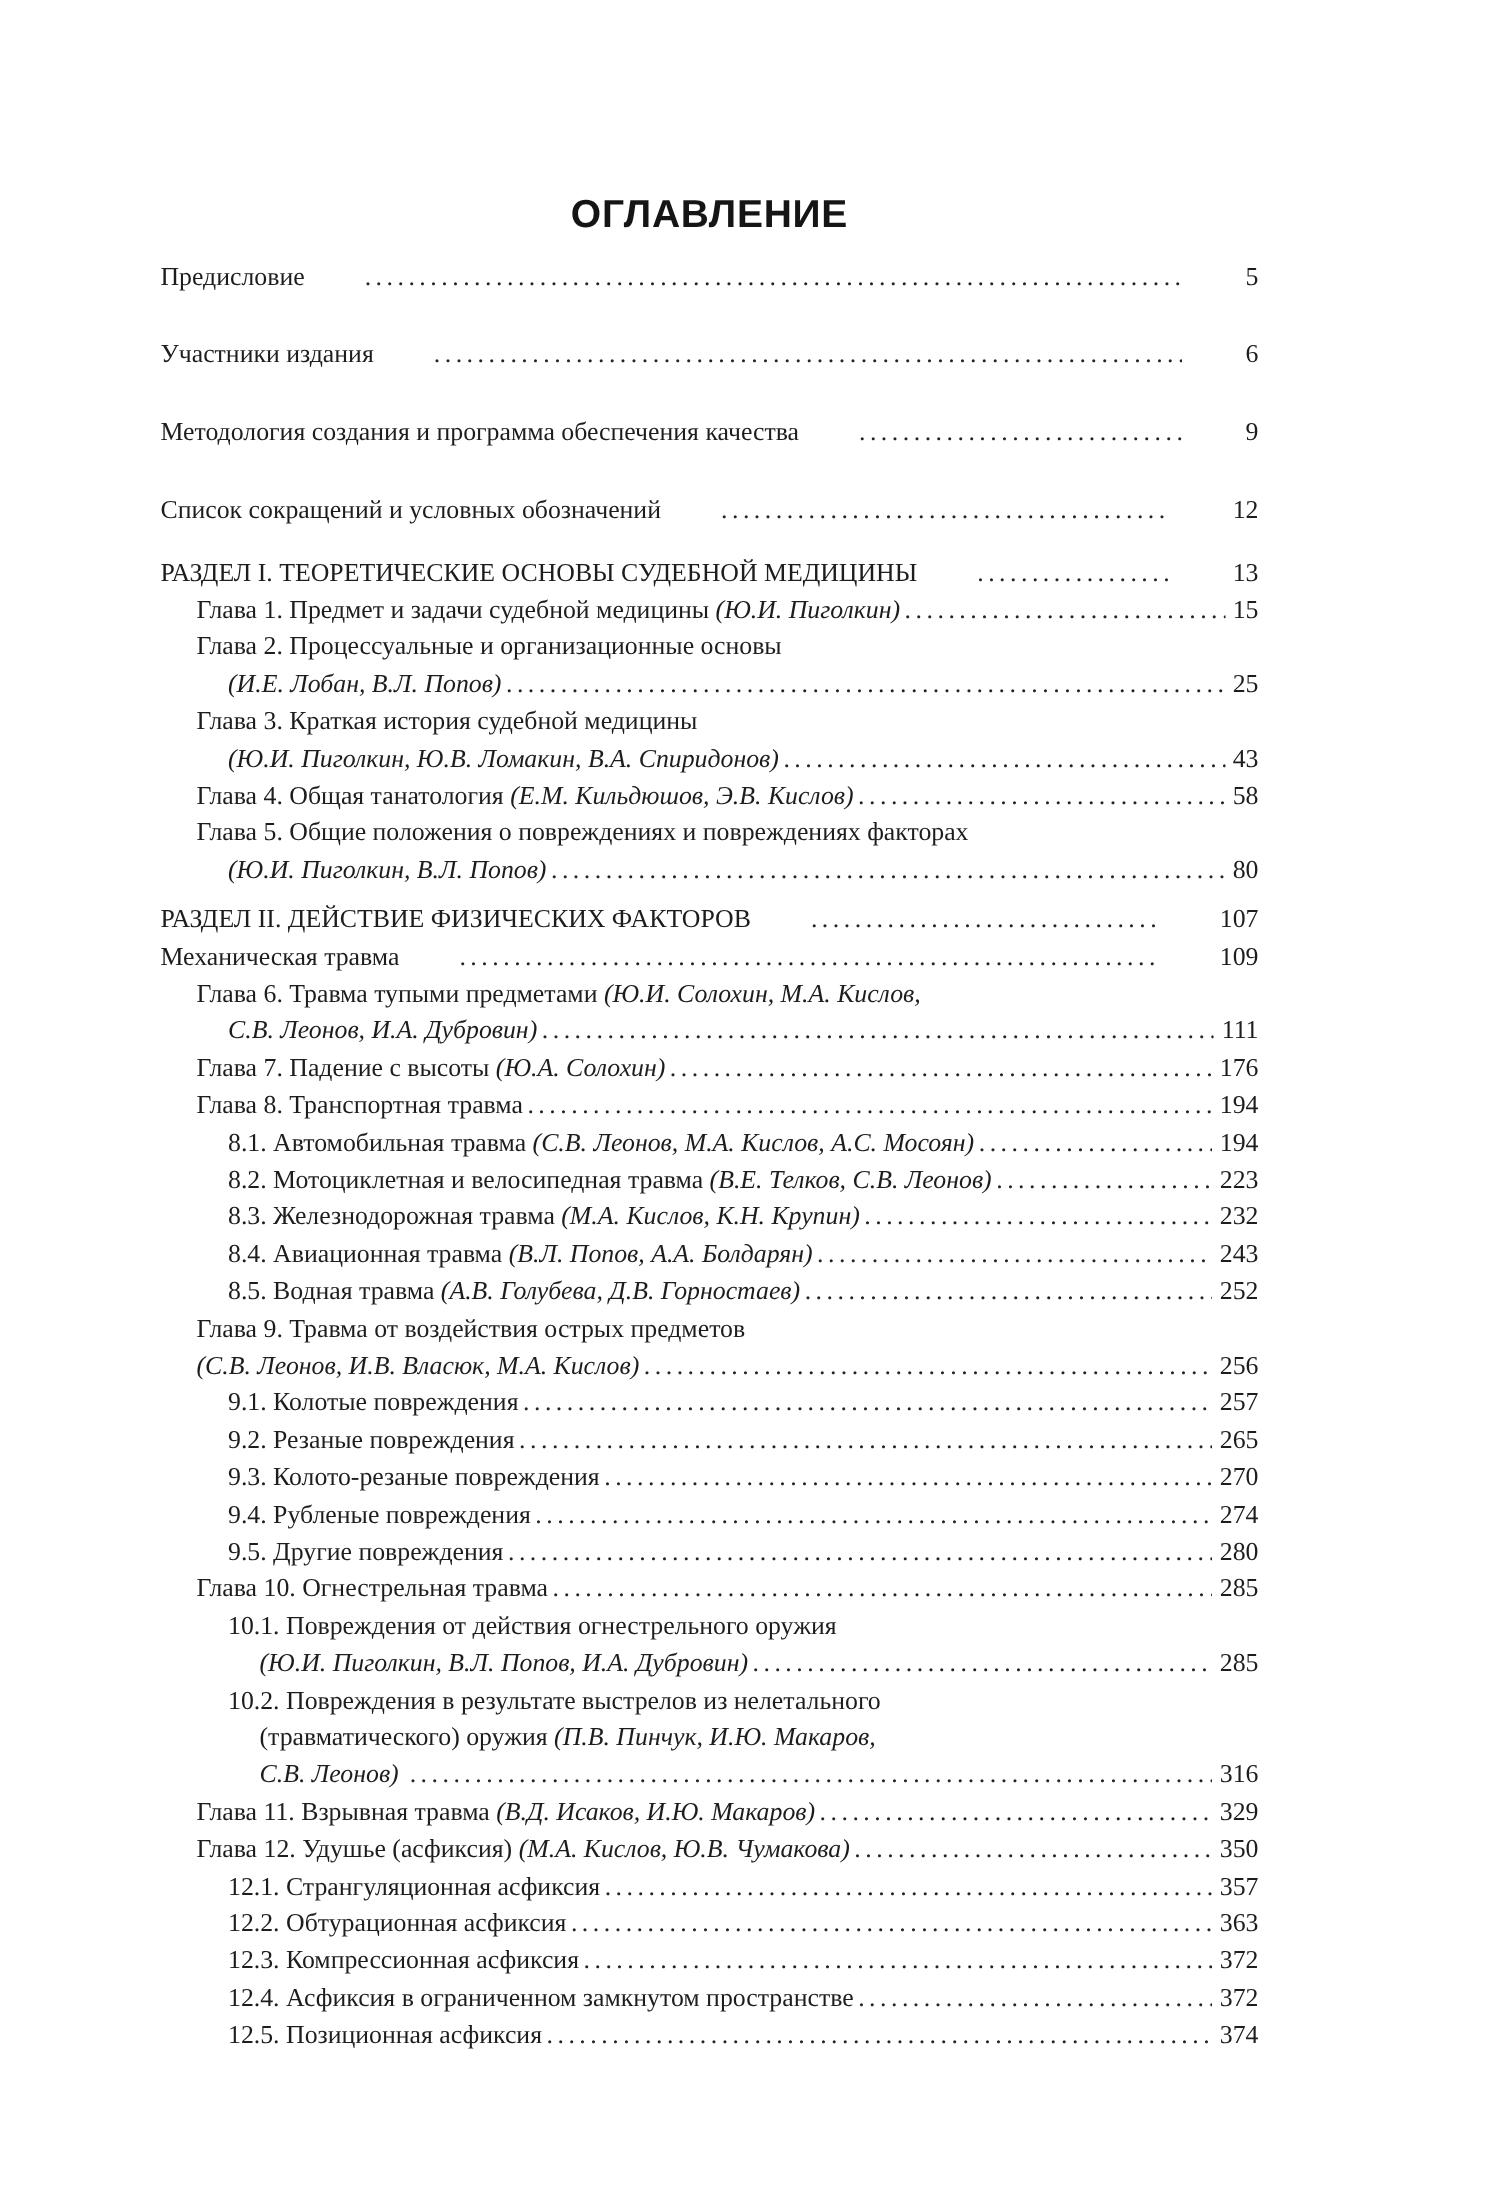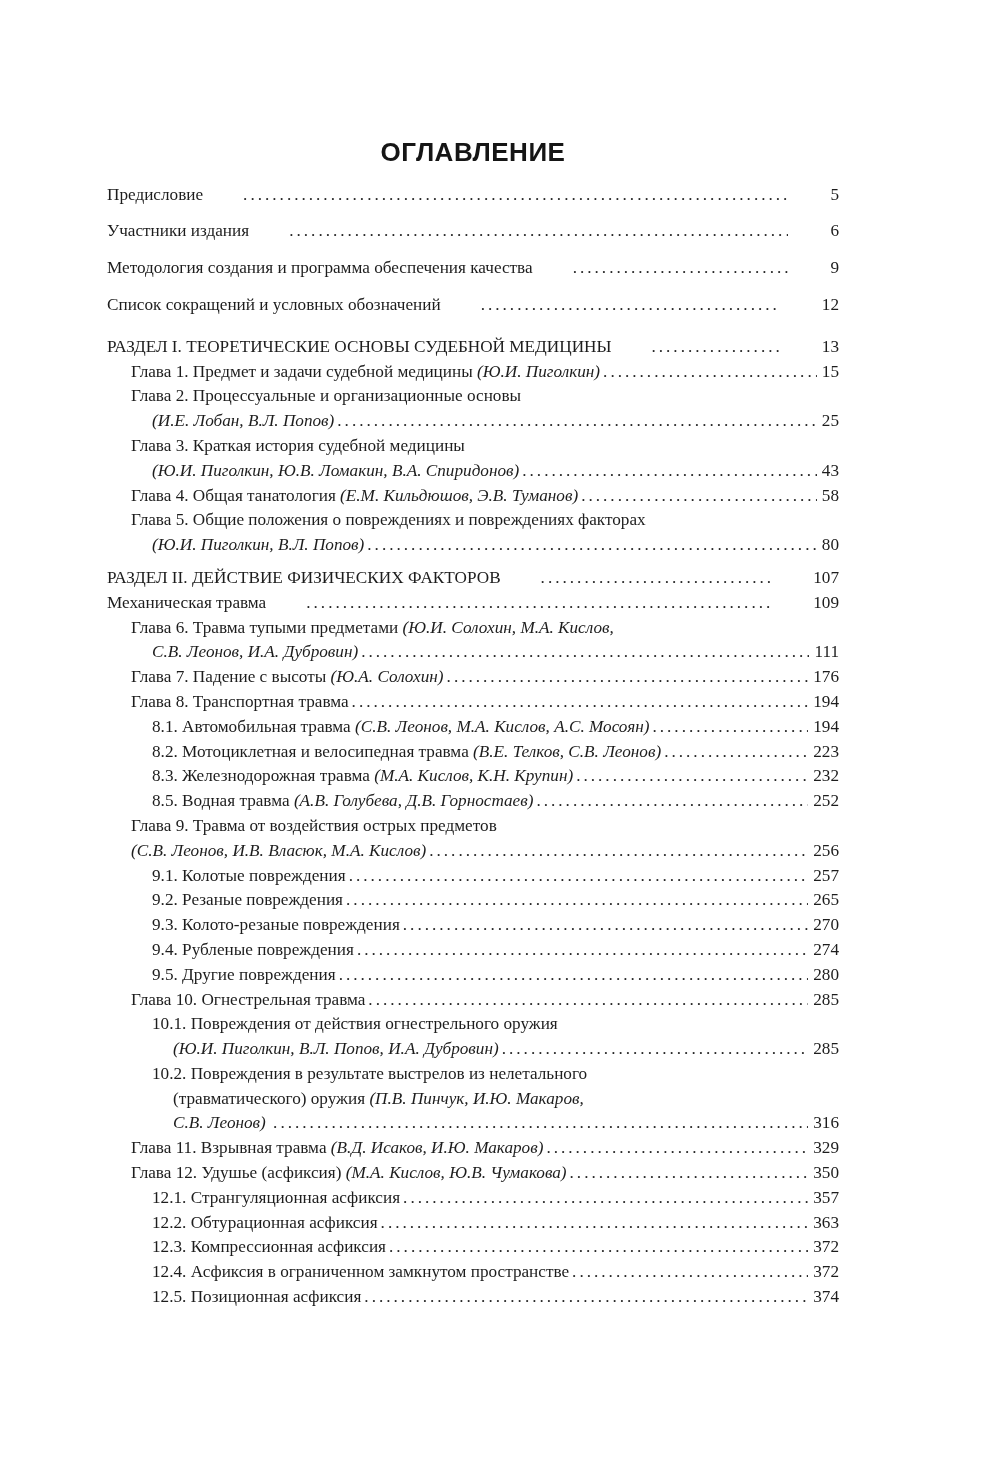--- a/index.html
+++ b/index.html
@@ -12,21 +12,21 @@
     color: #1d1d1d;
   }
   .page {
     position: relative;
     width: 1000px; height: 1471px;
     background: #ffffff;
     overflow: hidden;
   }
   .content {
     position: absolute;
-    left: 107px; top: 138px;
+    left: 107px; top: 128px;
     width: 732px;
   }
   .title {
     font-family: "Liberation Sans", "DejaVu Sans", sans-serif;
     font-weight: 700;
     font-size: 26px;
     letter-spacing: 0.5px;
     text-align: center;
     margin: 0 0 16px 0;
     line-height: 1.1;
@@ -53,21 +53,21 @@
   }
   .dots::after {
     content: "....................................................................................................................................................................................";
     letter-spacing: 3px;
   }
   .pg { flex: 0 0 auto; white-space: pre; }
   .ind0 { padding-left: 0; gap: 37px; }
   .ind1 { padding-left: 24px; }
   .ind2 { padding-left: 45px; }
   .ind3 { padding-left: 66px; }
-  .gap-item   { margin-top: 12px; }
+  .gap-item   { margin-top: 27px; }
   .gap-sec-lg { margin-top: 17px; }
   .gap-sec-sm { margin-top: 8px; }
 </style>
 </head>
 <body>
 
 <div class="page">
   <div class="content">
     <h1 class="title">ОГЛАВЛЕНИЕ</h1>
     <div class="toc">
@@ -128,21 +128,21 @@
             <span class="txt"><span class="b">Глава 3. </span><span>Краткая история судебной медицины</span></span>
           </div>
           <div class="row ind2">
             <span class="txt"><span class="i">(Ю.И. Пиголкин, Ю.В. Ломакин, В.А. Спиридонов)</span></span>
             <span class="dots"></span>
             <span class="pg">43</span>
           </div>
         </div>
         <div class="entry">
           <div class="row ind1">
-            <span class="txt"><span class="b">Глава 4. </span><span>Общая танатология </span><span class="i">(Е.М. Кильдюшов, Э.В. Туманов)</span></span>
+            <span class="txt"><span class="b">Глава 4. </span><span>Общая танатология </span><span class="i">(Е.М. Кильдюшов, Э.В. Кислов)</span></span>
             <span class="dots"></span>
             <span class="pg">58</span>
           </div>
         </div>
         <div class="entry">
           <div class="row ind1">
             <span class="txt"><span class="b">Глава 5. </span><span>Общие положения о повреждениях и повреждениях факторах</span></span>
           </div>
           <div class="row ind2">
             <span class="txt"><span class="i">(Ю.И. Пиголкин, В.Л. Попов)</span></span>
@@ -200,20 +200,27 @@
             <span class="txt"><span>8.2. Мотоциклетная и велосипедная травма </span><span class="i">(В.Е. Телков, С.В. Леонов)</span></span>
             <span class="dots"></span>
             <span class="pg">223</span>
           </div>
         </div>
         <div class="entry">
           <div class="row ind2">
             <span class="txt"><span>8.3. Железнодорожная травма </span><span class="i">(М.А. Кислов, К.Н. Крупин)</span></span>
             <span class="dots"></span>
             <span class="pg">232</span>
+          </div>
+        </div>
+        <div class="entry">
+          <div class="row ind2">
+            <span class="txt"><span>8.4. Авиационная травма </span><span class="i">(В.Л. Попов, А.А. Болдарян)</span></span>
+            <span class="dots"></span>
+            <span class="pg">243</span>
           </div>
         </div>
         <div class="entry">
           <div class="row ind2">
             <span class="txt"><span>8.5. Водная травма </span><span class="i">(А.В. Голубева, Д.В. Горностаев)</span></span>
             <span class="dots"></span>
             <span class="pg">252</span>
           </div>
         </div>
         <div class="entry">

